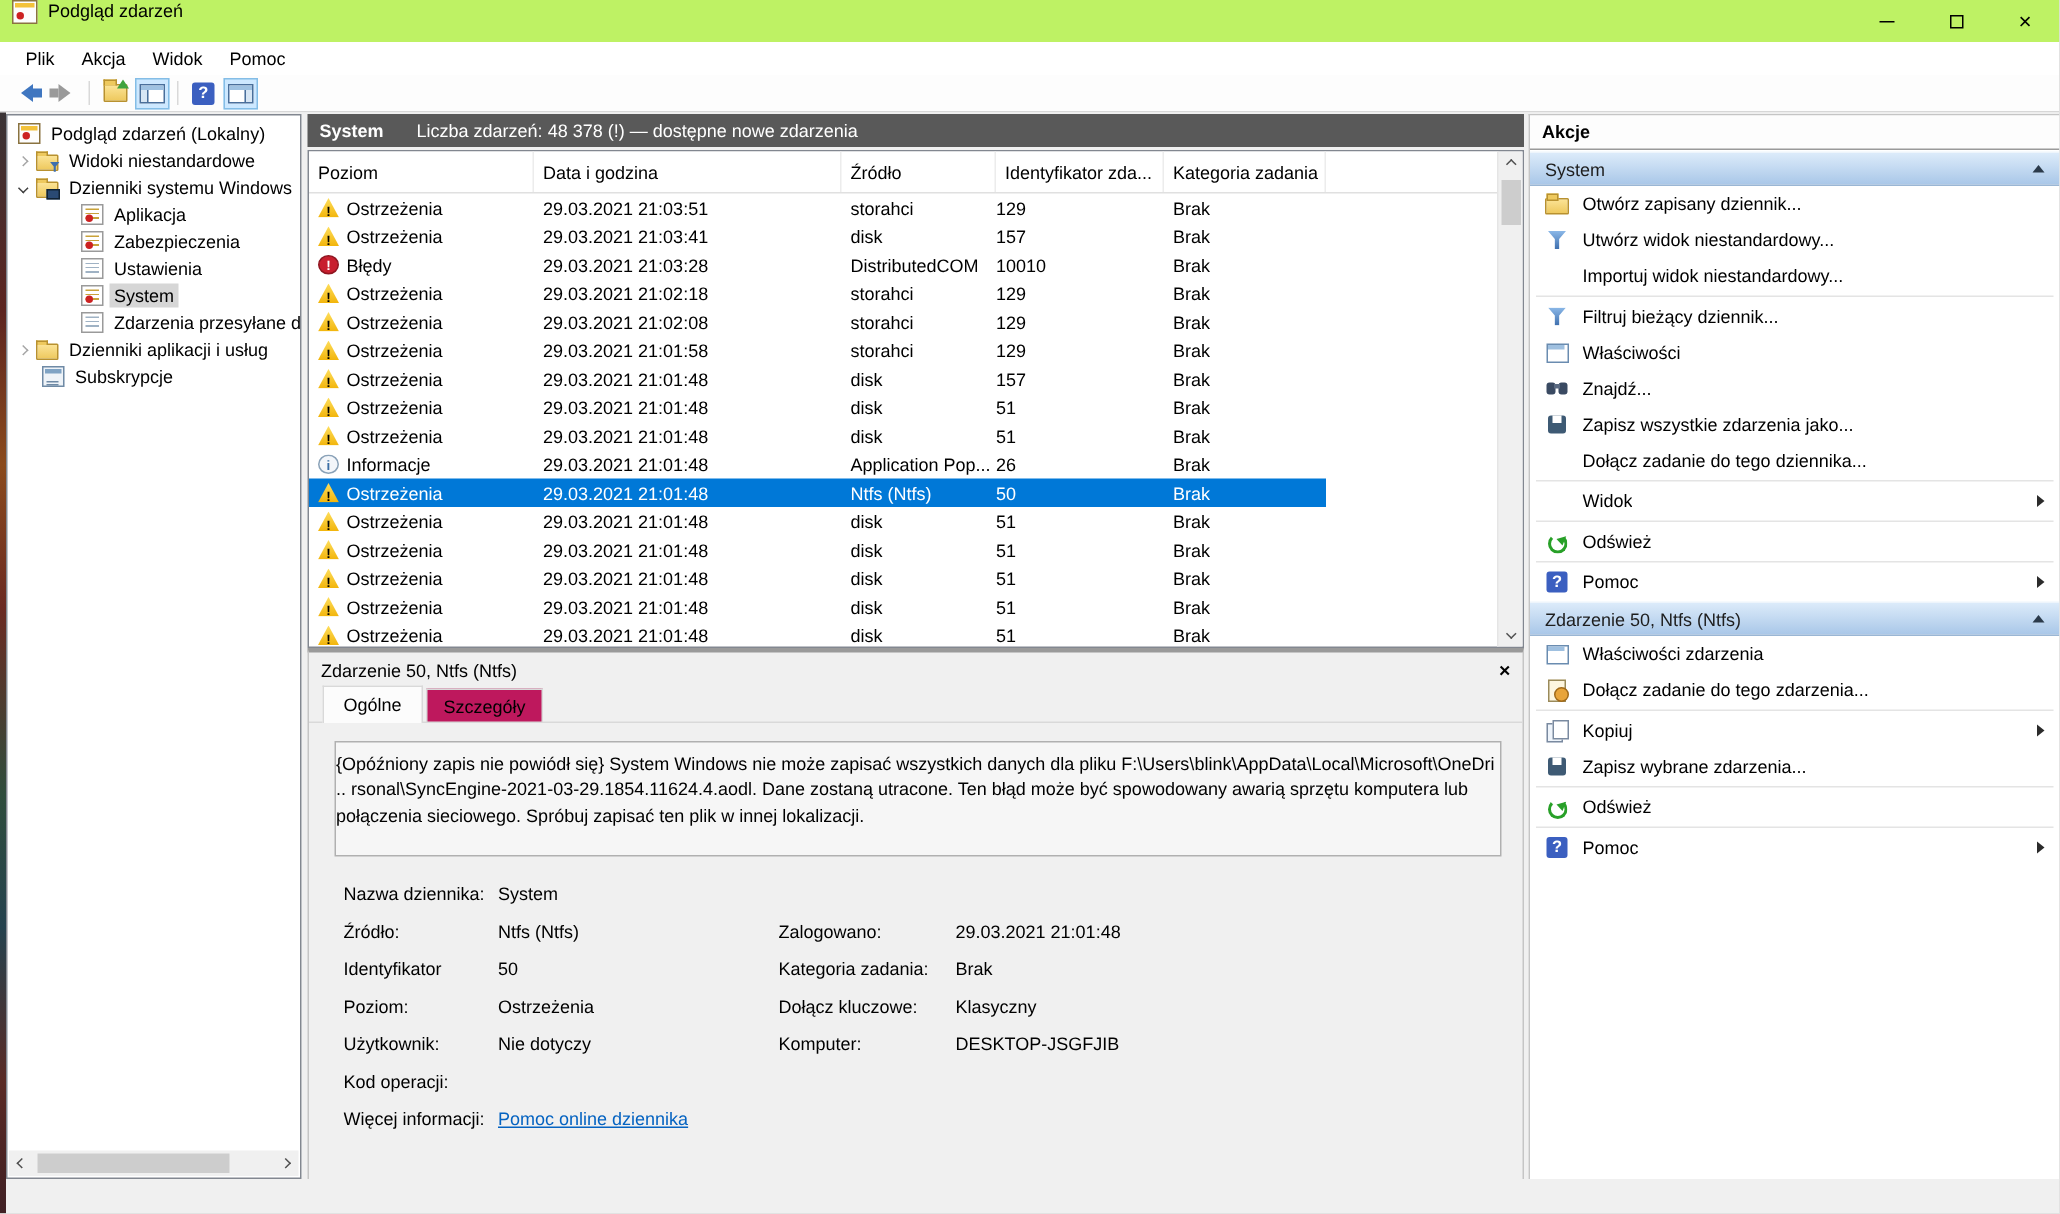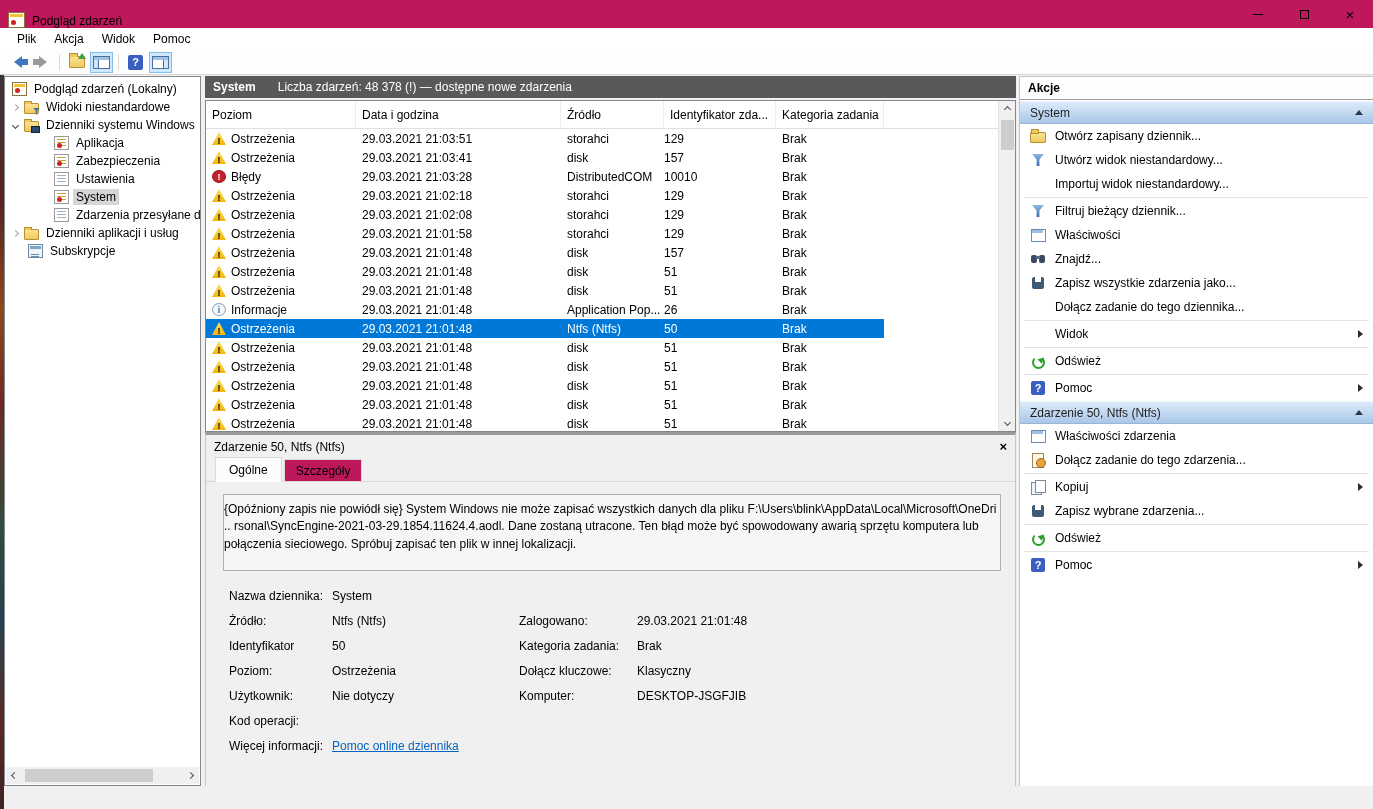--- a/index.html
+++ b/index.html
@@ -1,21 +1,21 @@
 <!DOCTYPE html>
 <html lang="pl"><head>
 <meta charset="utf-8">
 <style>
   * { box-sizing: border-box; margin: 0; padding: 0; }
   html,body { background:#c9c9c9; }
   body { font-family:"Liberation Sans","DejaVu Sans",sans-serif; font-size:12px; color:#000; }
   .app { position:relative; width:1373px; height:809px; background:#ffffff; overflow:hidden; }
 
   
-  .titlebar { position:absolute; top:0; left:0; right:0; height:28px; background:#be185d; display:flex; align-items:flex-end; }
+  .titlebar { position:absolute; top:0; left:0; right:0; height:28px; background:#bef264; display:flex; align-items:flex-start; }
   .title-ic { width:17px; height:16px; margin-left:8px; position:relative; background:#fdfdfd; border:1px solid #8a7340; }
   .title-ic::before { content:""; position:absolute; left:1px; top:1px; right:1px; height:3px; background:#f3c23a; }
   .title-ic::after { content:""; position:absolute; left:2px; bottom:2px; width:5px; height:5px; border-radius:50%; background:#c22; }
   .title-text { margin-left:7px; }
   .win-controls { margin-left:auto; display:flex; height:100%; }
   .win-btn { width:46px; height:100%; display:flex; align-items:center; justify-content:center; }
   .glyph-min { width:10px; height:1px; background:#000; display:block; }
   .glyph-max { width:9px; height:9px; border:1px solid #000; display:block; }
   .glyph-close { font-size:15px; line-height:1; }
 

